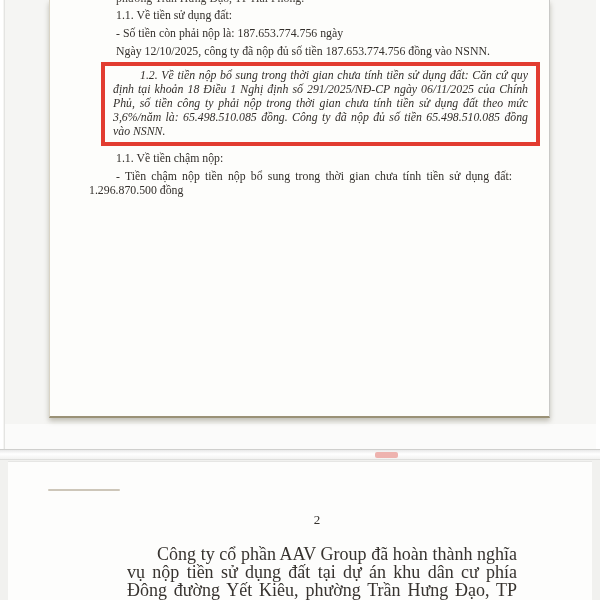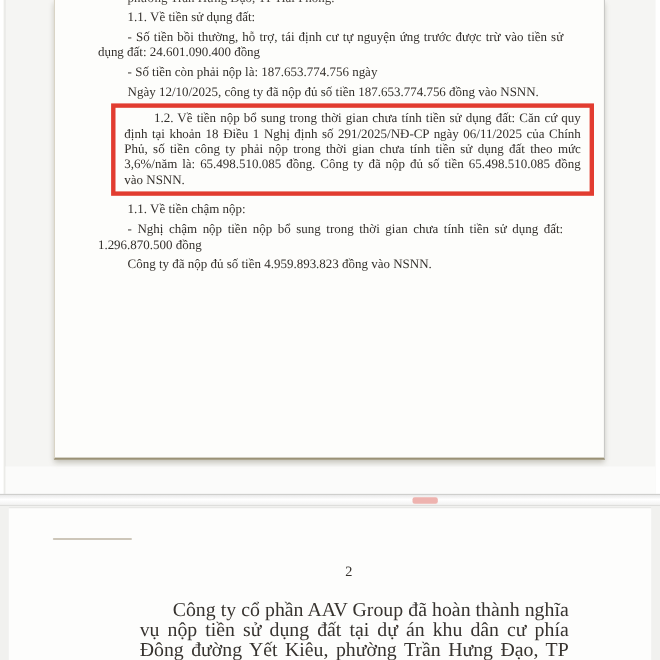--- a/index.html
+++ b/index.html
@@ -36,21 +36,21 @@
     text-align:justify;
   }
   .p1-text p{margin:0 0 4px;text-indent:27px;}
   .cut-top{height:6px;overflow:hidden;margin:0 0 2px;}
   .cut-top span{display:block;margin-top:-9px;text-indent:27px;color:#46423d;}
   .highlight-box{
     border:4px solid var(--highlight);
     margin:2px -28px 5px 12px;
     padding:2px 8px 4px;
   }
-  .highlight-box p{margin:0;}
+  .highlight-box p{margin:0;font-style:italic;}
 
   
   .seam{
     position:absolute;left:0;top:449px;width:600px;height:11px;
     background:linear-gradient(#e9e9e9,#ffffff 45%,#f2f2f1);
     border-top:1px solid #cfcfcd;
     border-bottom:1px solid #dededc;
     box-sizing:border-box;
   }
   .seam-marker{
@@ -92,29 +92,27 @@
   <div class="edge-line-left"></div>
   <div class="edge-sliver-right"></div>
   <div class="below-page-band"></div>
 
   <div class="page1">
     <div class="p1-text">
       <div class="cut-top">
         <span>phường Trần Hưng Đạo, TP Hải Phòng.</span>
       </div>
       <p>1.1. Về tiền sử dụng đất:</p>
-      <p>- Số tiền bồi thường, hỗ trợ, tái định cư tự nguyện ứng trước được trừ vào tiền sử dụng đất: 24.601.090.400 đồng</p>
       <p>- Số tiền còn phải nộp là: 187.653.774.756 ngày</p>
       <p>Ngày 12/10/2025, công ty đã nộp đủ số tiền 187.653.774.756 đồng vào NSNN.</p>
       <div class="highlight-box">
         <p>1.2. Về tiền nộp bổ sung trong thời gian chưa tính tiền sử dụng đất: Căn cứ quy định tại khoản 18 Điều 1 Nghị định số 291/2025/NĐ-CP ngày 06/11/2025 của Chính Phủ, số tiền công ty phải nộp trong thời gian chưa tính tiền sử dụng đất theo mức 3,6%/năm là: 65.498.510.085 đồng. Công ty đã nộp đủ số tiền 65.498.510.085 đồng vào NSNN.</p>
       </div>
       <p>1.1. Về tiền chậm nộp:</p>
-      <p>- Nghị chậm nộp tiền nộp bổ sung trong thời gian chưa tính tiền sử dụng đất: 1.296.870.500 đồng</p>
-      <p>Công ty đã nộp đủ số tiền 4.959.893.823 đồng vào NSNN.</p>
+      <p>- Tiền chậm nộp tiền nộp bổ sung trong thời gian chưa tính tiền sử dụng đất: 1.296.870.500 đồng</p>
     </div>
   </div>
 </div>
 
 <div class="seam">
   <div class="seam-marker"></div>
 </div>
 
 <div class="bottom-section">
   <div class="page2">

